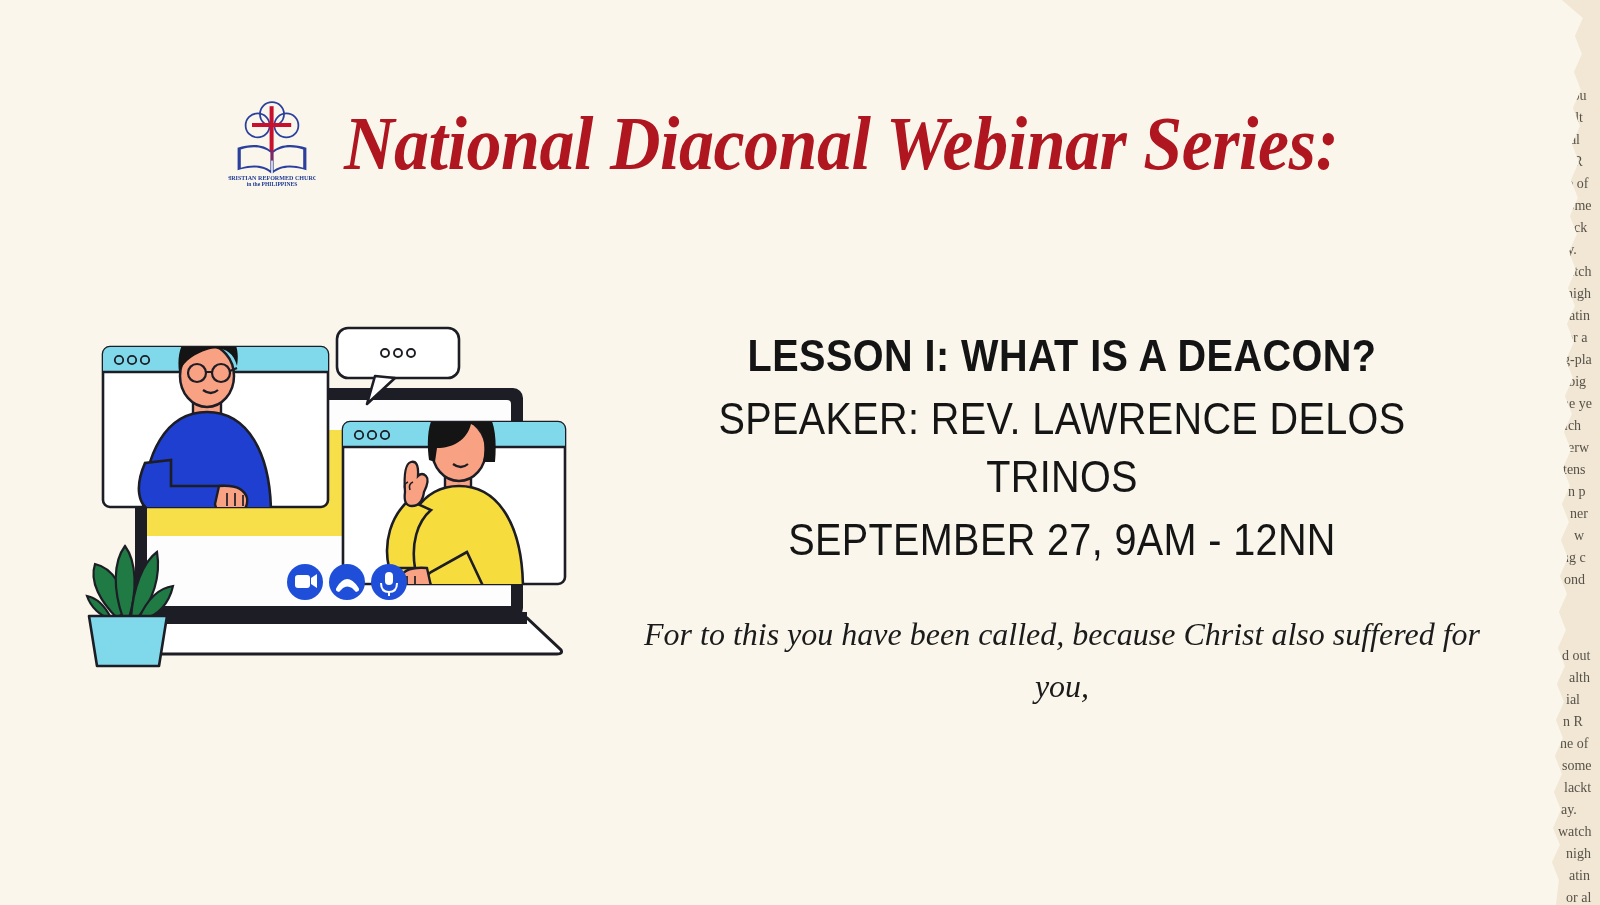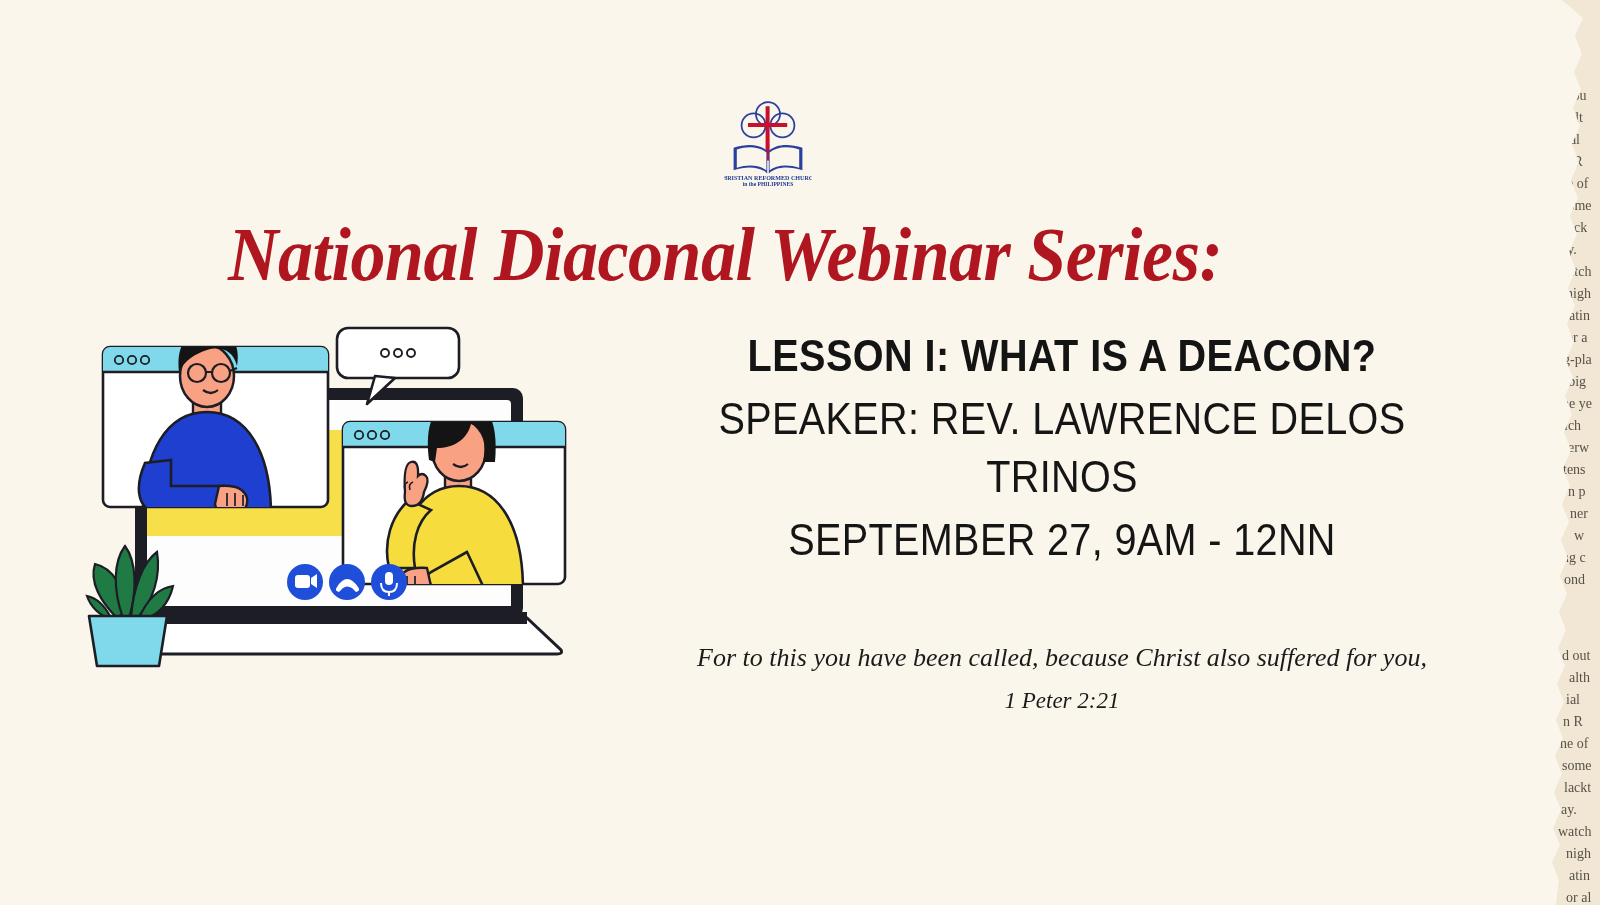--- a/index.html
+++ b/index.html
@@ -13,21 +13,21 @@
     position:relative;
     width:1600px; height:905px;
     background:#faf6eb;
     overflow:hidden;
   }
 
   
   .header {
     position:absolute;
     left:228px; top:98px;
-    display:flex; align-items:center; gap:28px;flex-direction:column;
+    display:flex; align-items:center; gap:28px;
   }
   .logo { width:88px; height:90px; display:block; }
   .series-title {
     font-family:"Liberation Serif", serif;
     font-style:italic;
     font-weight:700;
     font-size:76px;
     line-height:1;
     color:#b01620;
     letter-spacing:-0.5px;
@@ -66,24 +66,24 @@
     font-size:45px;
     line-height:1.3;
     color:#151515;
     letter-spacing:0.4px;
     transform:scaleX(0.88);
   }
   .speaker-line { margin-top:8px; }
   .date-line { margin-top:4px; }
 
   .scripture {
-    margin-top:68px;
+    margin-top:40px;
     font-family:"Liberation Serif", serif;
     font-style:italic;
-    font-size:26px;
+    font-size:32px;
     line-height:1.62;
     color:#1b1b1b;
   }
   .scripture-ref {
     margin-top:8px;
     font-family:"Liberation Serif", serif;
     font-style:italic;
     font-size:23px;
     color:#1b1b1b;
   }
@@ -260,21 +260,20 @@
   </div>
 
   <div class="content">
     <div class="lesson-title">LESSON I: WHAT IS A DEACON?</div>
     <div class="speaker-line">SPEAKER: REV. LAWRENCE DELOS TRINOS</div>
     <div class="date-line">SEPTEMBER 27, 9AM - 12NN</div>
 
     <div class="scripture">
       <div>For to this you have been called, because Christ also suffered for you,</div>
     </div>
-    <div class="scripture-ref">1 Peter 2:21</div>
   </div>
 
   <div class="torn-strip">
     <svg width="78" height="905" viewBox="0 0 78 905" xmlns="http://www.w3.org/2000/svg">
       <defs>
         <clipPath id="tornClip">
           <path d="M40 0 L78 0 L78 905 L34 905
                    L37 880 L30 862 L38 845 L31 828 L39 810 L32 792
                    L40 774 L33 756 L41 738 L34 720 L42 702 L35 684
                    L43 666 L36 648 L44 630 L37 612 L45 594 L38 576

